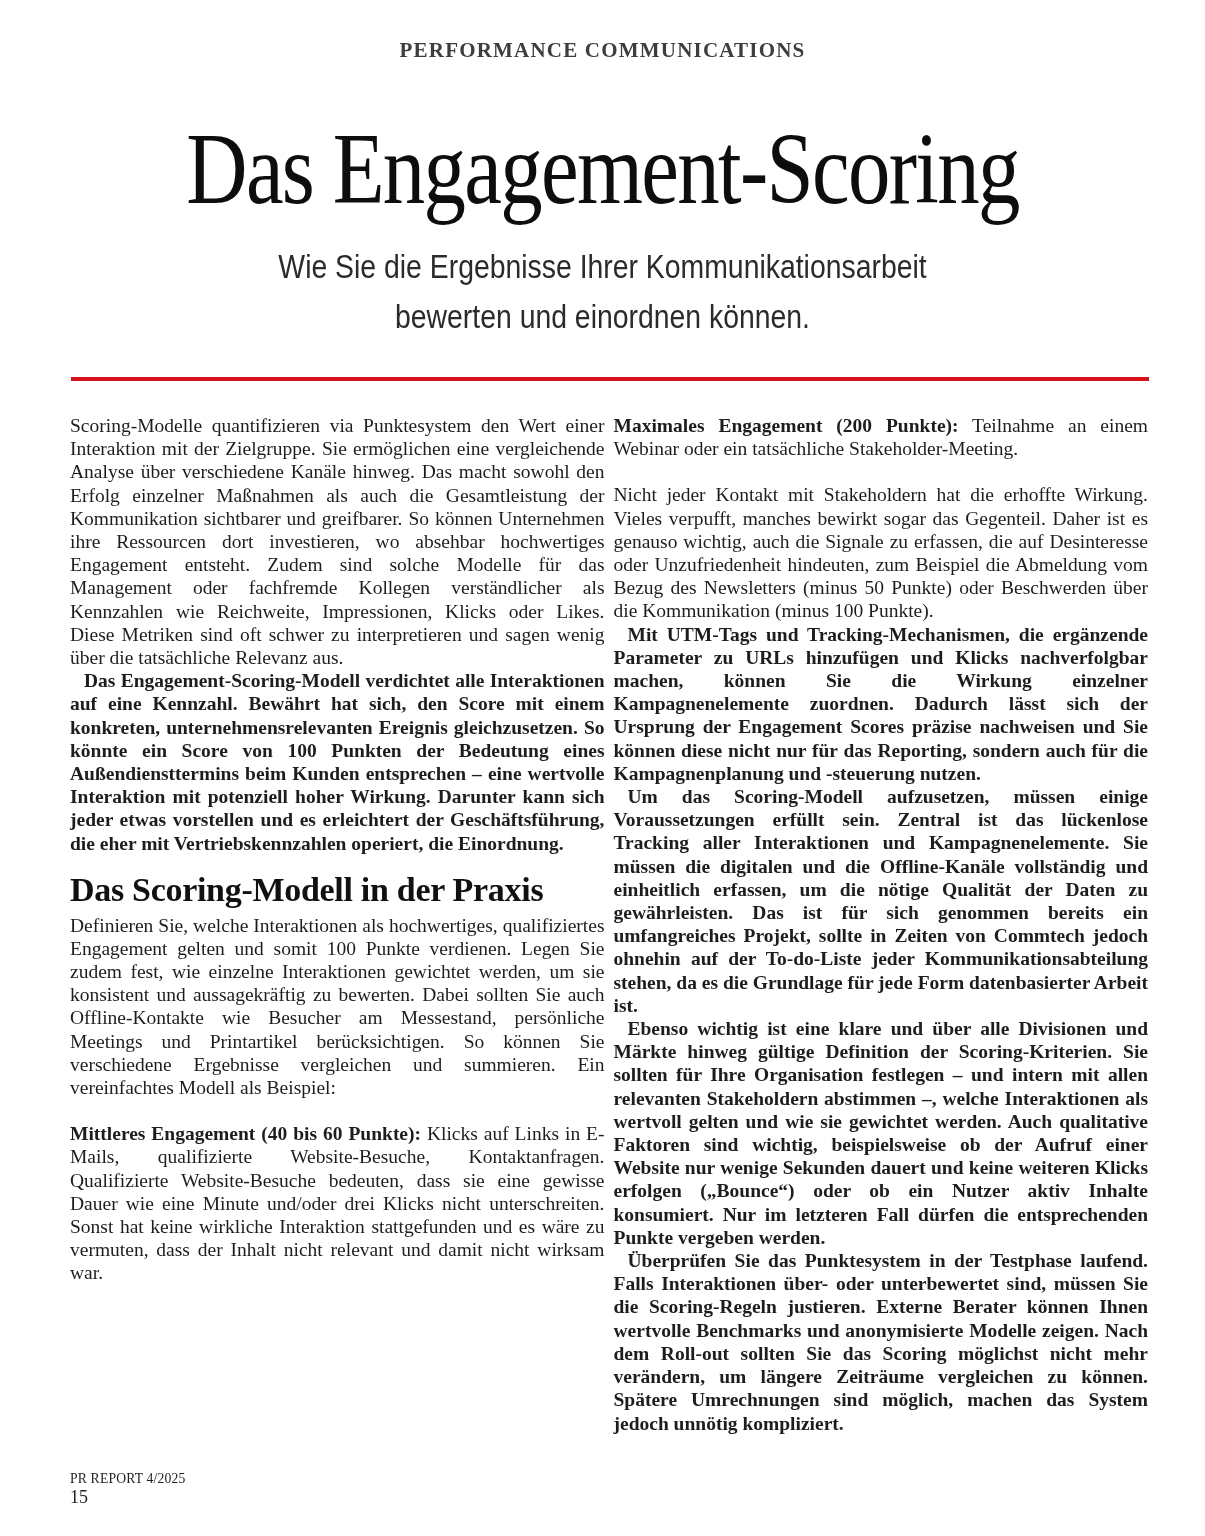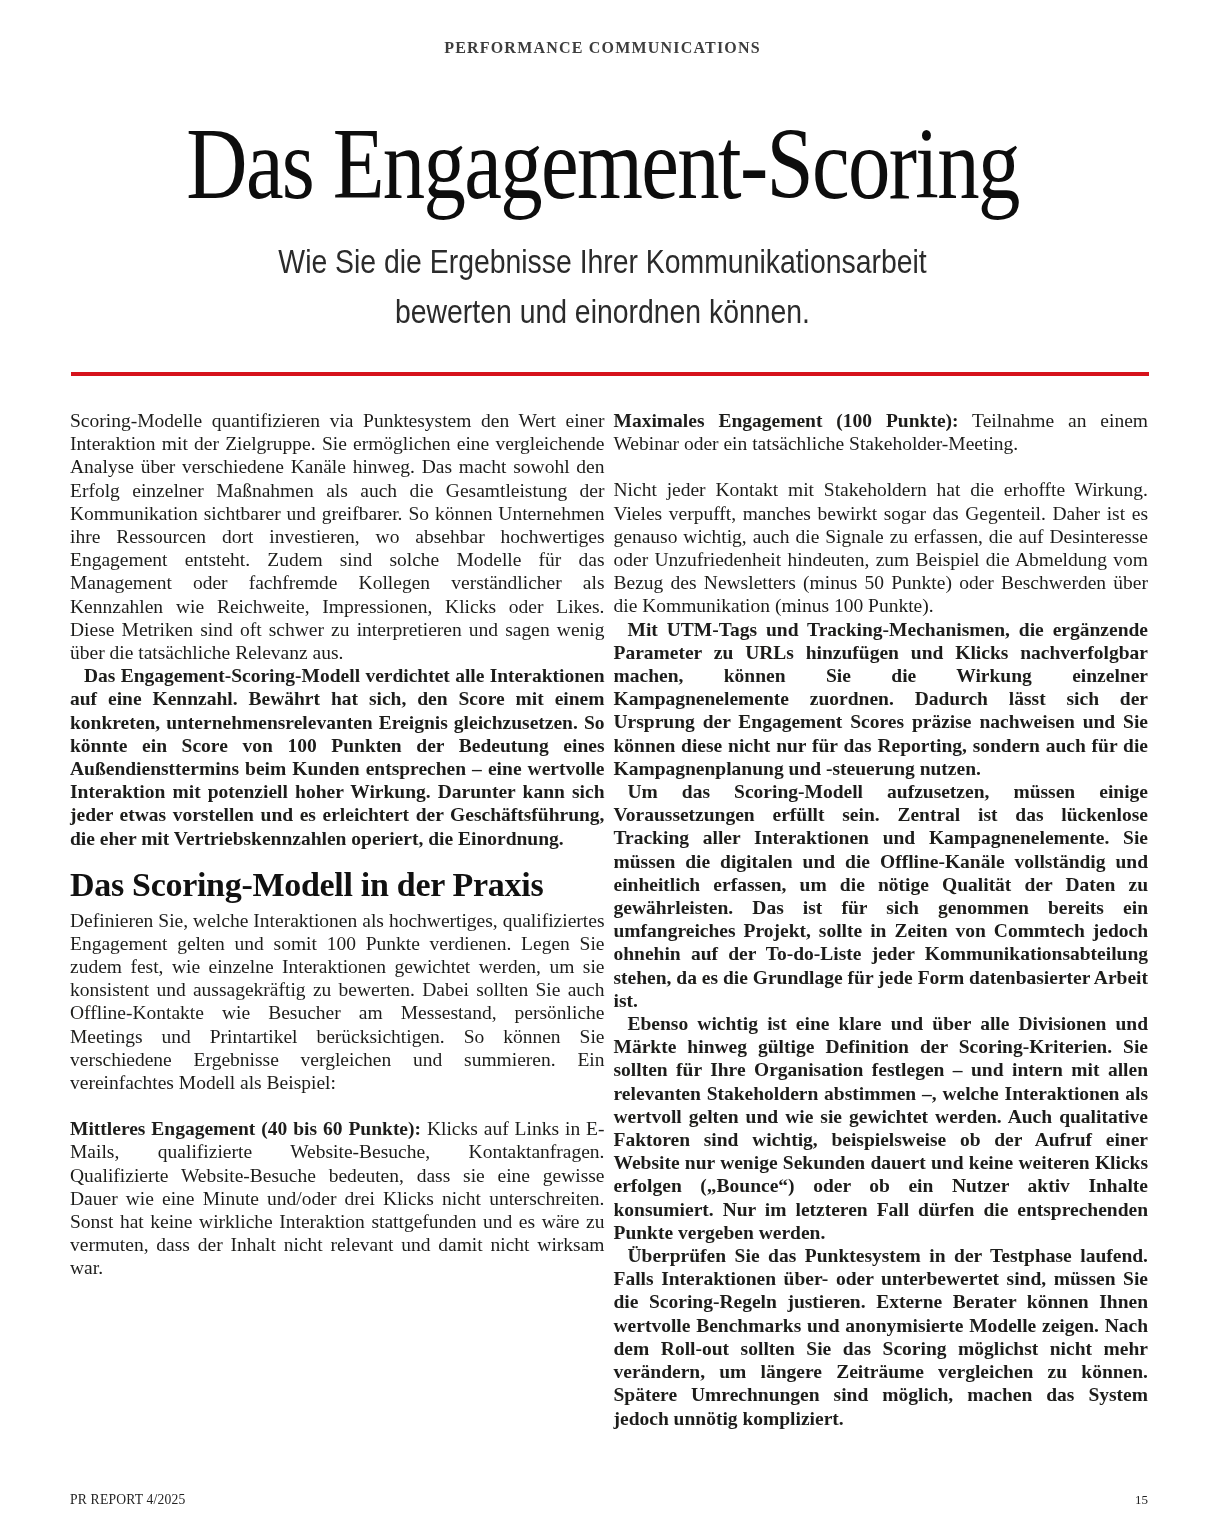--- a/index.html
+++ b/index.html
@@ -10,21 +10,21 @@
     margin: 0 auto;
     background: #ffffff;
     font-family: "Liberation Serif", serif;
     color: #1d1d1b;
     overflow: hidden;
     box-sizing: border-box;
   }
   .kicker {
     padding-top: 40px;
     text-align: center;
-    font-size: 16px;
+    font-size: 21px;
     font-weight: bold;
     letter-spacing: 1.2px;
     color: #3d3d3d;
     line-height: 1;
   }
   .title {
     margin: 58px 0 0 0;
     text-align: center;
     font-size: 101px;
     font-weight: 400;
@@ -75,30 +75,31 @@
   }
   .lead { font-weight: bold; }
   .footer {
     position: absolute;
     left: 70px;
     right: 57px;
     bottom: 28px;
     display: flex;
     justify-content: space-between;
     align-items: baseline;
+    flex-direction: column;
   }
   .footer-pub {
     font-size: 15.5px;
     letter-spacing: 0.2px;
     color: #222222;
     transform: scaleX(0.88);
     transform-origin: left center;
   }
   .footer-page {
-    font-size: 13px;
+    font-size: 18px;
     color: #222222;
   }
 </style>
 </head>
 <body>
 
 <div class="page">
 
   <div class="kicker">PERFORMANCE COMMUNICATIONS</div>
 
@@ -115,21 +116,21 @@
 
     <div class="col">
       <p class="para">Scoring-Modelle quantifizieren via Punktesystem den Wert einer Interaktion mit der Zielgruppe. Sie ermöglichen eine vergleichende Analyse über verschiedene Kanäle hinweg. Das macht sowohl den Erfolg einzelner Maßnahmen als auch die Gesamtleistung der Kommunikation sichtbarer und greifbarer. So können Unternehmen ihre Ressourcen dort investieren, wo absehbar hochwertiges Engagement entsteht. Zudem sind solche Modelle für das Management oder fachfremde Kollegen verständlicher als Kennzahlen wie Reichweite, Impressionen, Klicks oder Likes. Diese Metriken sind oft schwer zu interpretieren und sagen wenig über die tatsächliche Relevanz aus.</p>
       <p class="para indent">Das Engagement-Scoring-Modell verdichtet alle Interaktionen auf eine Kennzahl. Bewährt hat sich, den Score mit einem konkreten, unternehmensrelevanten Ereignis gleichzusetzen. So könnte ein Score von 100 Punkten der Bedeutung eines Außendiensttermins beim Kunden entsprechen – eine wertvolle Interaktion mit potenziell hoher Wirkung. Darunter kann sich jeder etwas vorstellen und es erleichtert der Geschäftsführung, die eher mit Vertriebskennzahlen operiert, die Einordnung.</p>
       <h2 class="sec-heading">Das Scoring-Modell in der Praxis</h2>
       <p class="para">Definieren Sie, welche Interaktionen als hochwertiges, qualifiziertes Engagement gelten und somit 100 Punkte verdienen. Legen Sie zudem fest, wie einzelne Interaktionen gewichtet werden, um sie konsistent und aussagekräftig zu bewerten. Dabei sollten Sie auch Offline-Kontakte wie Besucher am Messestand, persönliche Meetings und Printartikel berücksichtigen. So können Sie verschiedene Ergebnisse vergleichen und summieren. Ein vereinfachtes Modell als Beispiel:</p>
       <p class="para gap"><span class="lead">Mittleres Engagement (40 bis 60 Punkte):</span><span> Klicks auf Links in E-Mails, qualifizierte Website-Besuche, Kontaktanfragen. Qualifizierte Website-Besuche bedeuten, dass sie eine gewisse Dauer wie eine Minute und/oder drei Klicks nicht unterschreiten. Sonst hat keine wirkliche Interaktion stattgefunden und es wäre zu vermuten, dass der Inhalt nicht relevant und damit nicht wirksam war.</span></p>
     </div>
 
     <div class="col">
-      <p class="para"><span class="lead">Maximales Engagement (100 Punkte):</span><span> Teilnahme an einem Webinar oder ein tatsächliche Stakeholder-Meeting.</span></p>
+      <p class="para"><span class="lead">Maximales Engagement (200 Punkte):</span><span> Teilnahme an einem Webinar oder ein tatsächliche Stakeholder-Meeting.</span></p>
       <p class="para gap">Nicht jeder Kontakt mit Stakeholdern hat die erhoffte Wirkung. Vieles verpufft, manches bewirkt sogar das Gegenteil. Daher ist es genauso wichtig, auch die Signale zu erfassen, die auf Desinteresse oder Unzufriedenheit hindeuten, zum Beispiel die Abmeldung vom Bezug des Newsletters (minus 50 Punkte) oder Beschwerden über die Kommunikation (minus 100 Punkte).</p>
       <p class="para indent">Mit UTM-Tags und Tracking-Mechanismen, die ergänzende Parameter zu URLs hinzufügen und Klicks nachverfolgbar machen, können Sie die Wirkung einzelner Kampagnenelemente zuordnen. Dadurch lässt sich der Ursprung der Engagement Scores präzise nachweisen und Sie können diese nicht nur für das Reporting, sondern auch für die Kampagnenplanung und -steuerung nutzen.</p>
       <p class="para indent">Um das Scoring-Modell aufzusetzen, müssen einige Voraussetzungen erfüllt sein. Zentral ist das lückenlose Tracking aller Interaktionen und Kampagnenelemente. Sie müssen die digitalen und die Offline-Kanäle vollständig und einheitlich erfassen, um die nötige Qualität der Daten zu gewährleisten. Das ist für sich genommen bereits ein umfangreiches Projekt, sollte in Zeiten von Commtech jedoch ohnehin auf der To-do-Liste jeder Kommunikationsabteilung stehen, da es die Grundlage für jede Form datenbasierter Arbeit ist.</p>
       <p class="para indent">Ebenso wichtig ist eine klare und über alle Divisionen und Märkte hinweg gültige Definition der Scoring-Kriterien. Sie sollten für Ihre Organisation festlegen – und intern mit allen relevanten Stakeholdern abstimmen –, welche Interaktionen als wertvoll gelten und wie sie gewichtet werden. Auch qualitative Faktoren sind wichtig, beispielsweise ob der Aufruf einer Website nur wenige Sekunden dauert und keine weiteren Klicks erfolgen („Bounce“) oder ob ein Nutzer aktiv Inhalte konsumiert. Nur im letzteren Fall dürfen die entsprechenden Punkte vergeben werden.</p>
       <p class="para indent">Überprüfen Sie das Punktesystem in der Testphase laufend. Falls Interaktionen über- oder unterbewertet sind, müssen Sie die Scoring-Regeln justieren. Externe Berater können Ihnen wertvolle Benchmarks und anonymisierte Modelle zeigen. Nach dem Roll-out sollten Sie das Scoring möglichst nicht mehr verändern, um längere Zeiträume vergleichen zu können. Spätere Umrechnungen sind möglich, machen das System jedoch unnötig kompliziert.</p>
     </div>
 
   </div>
 
   <div class="footer">

